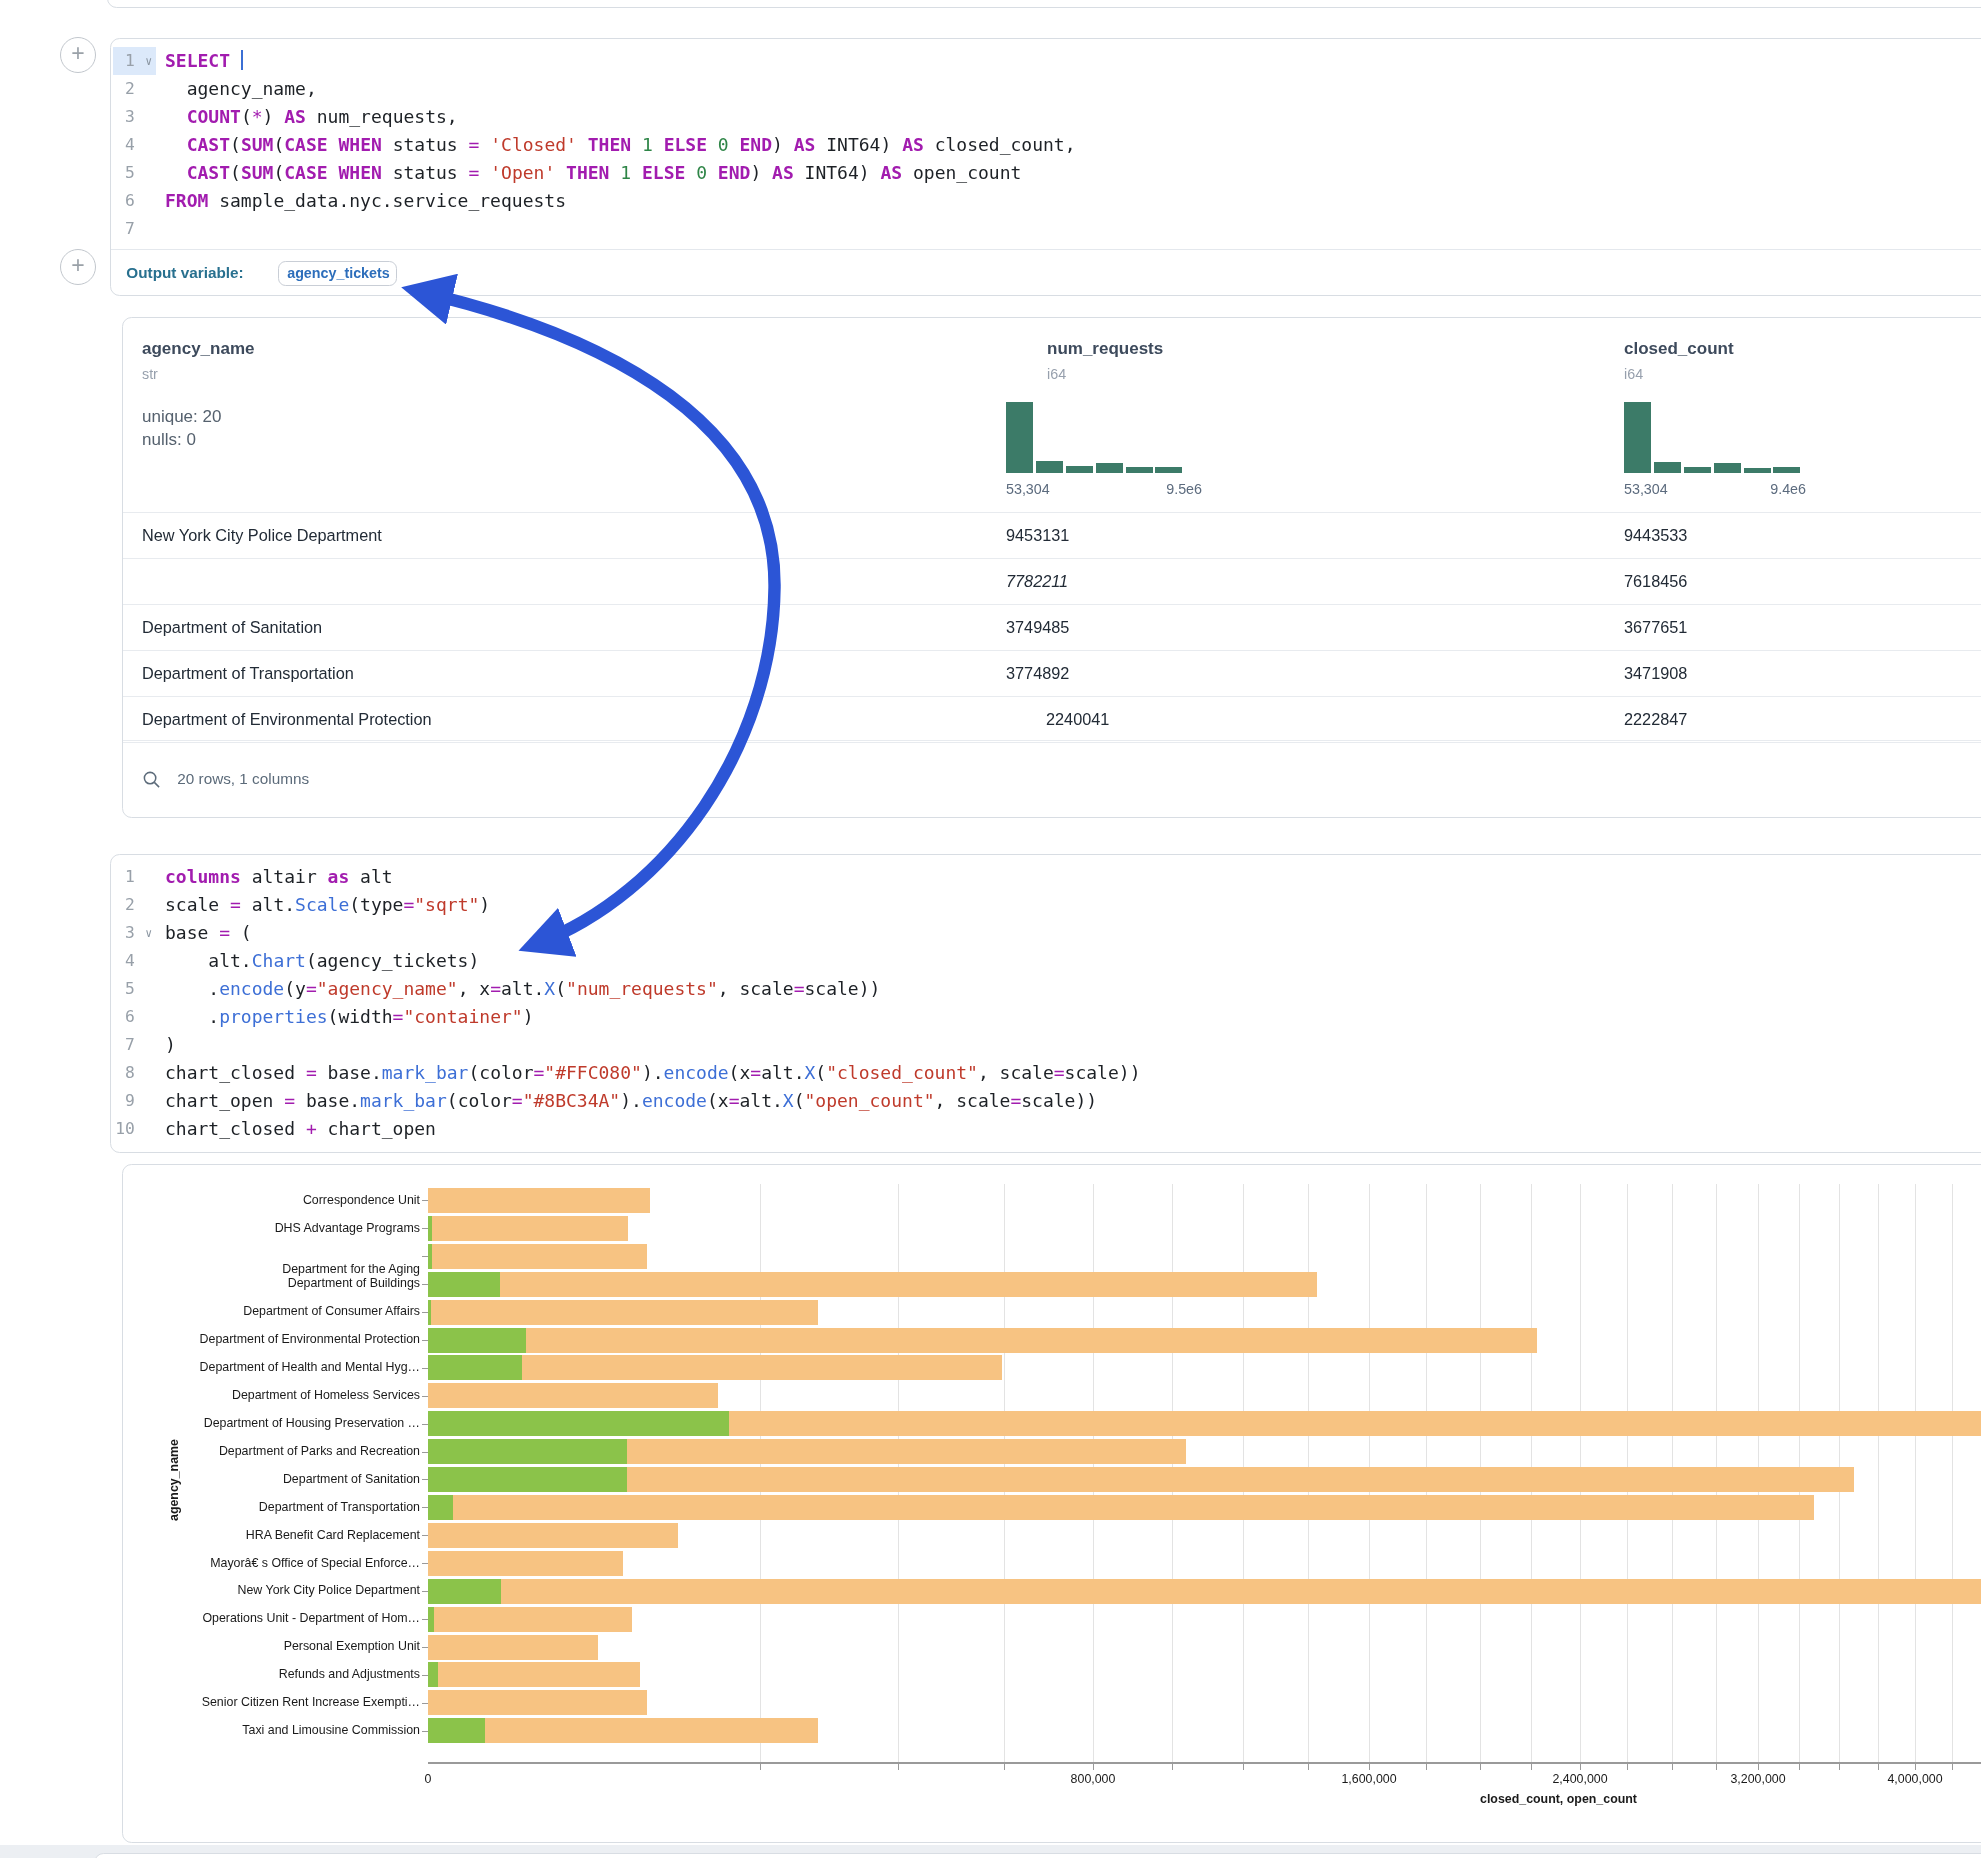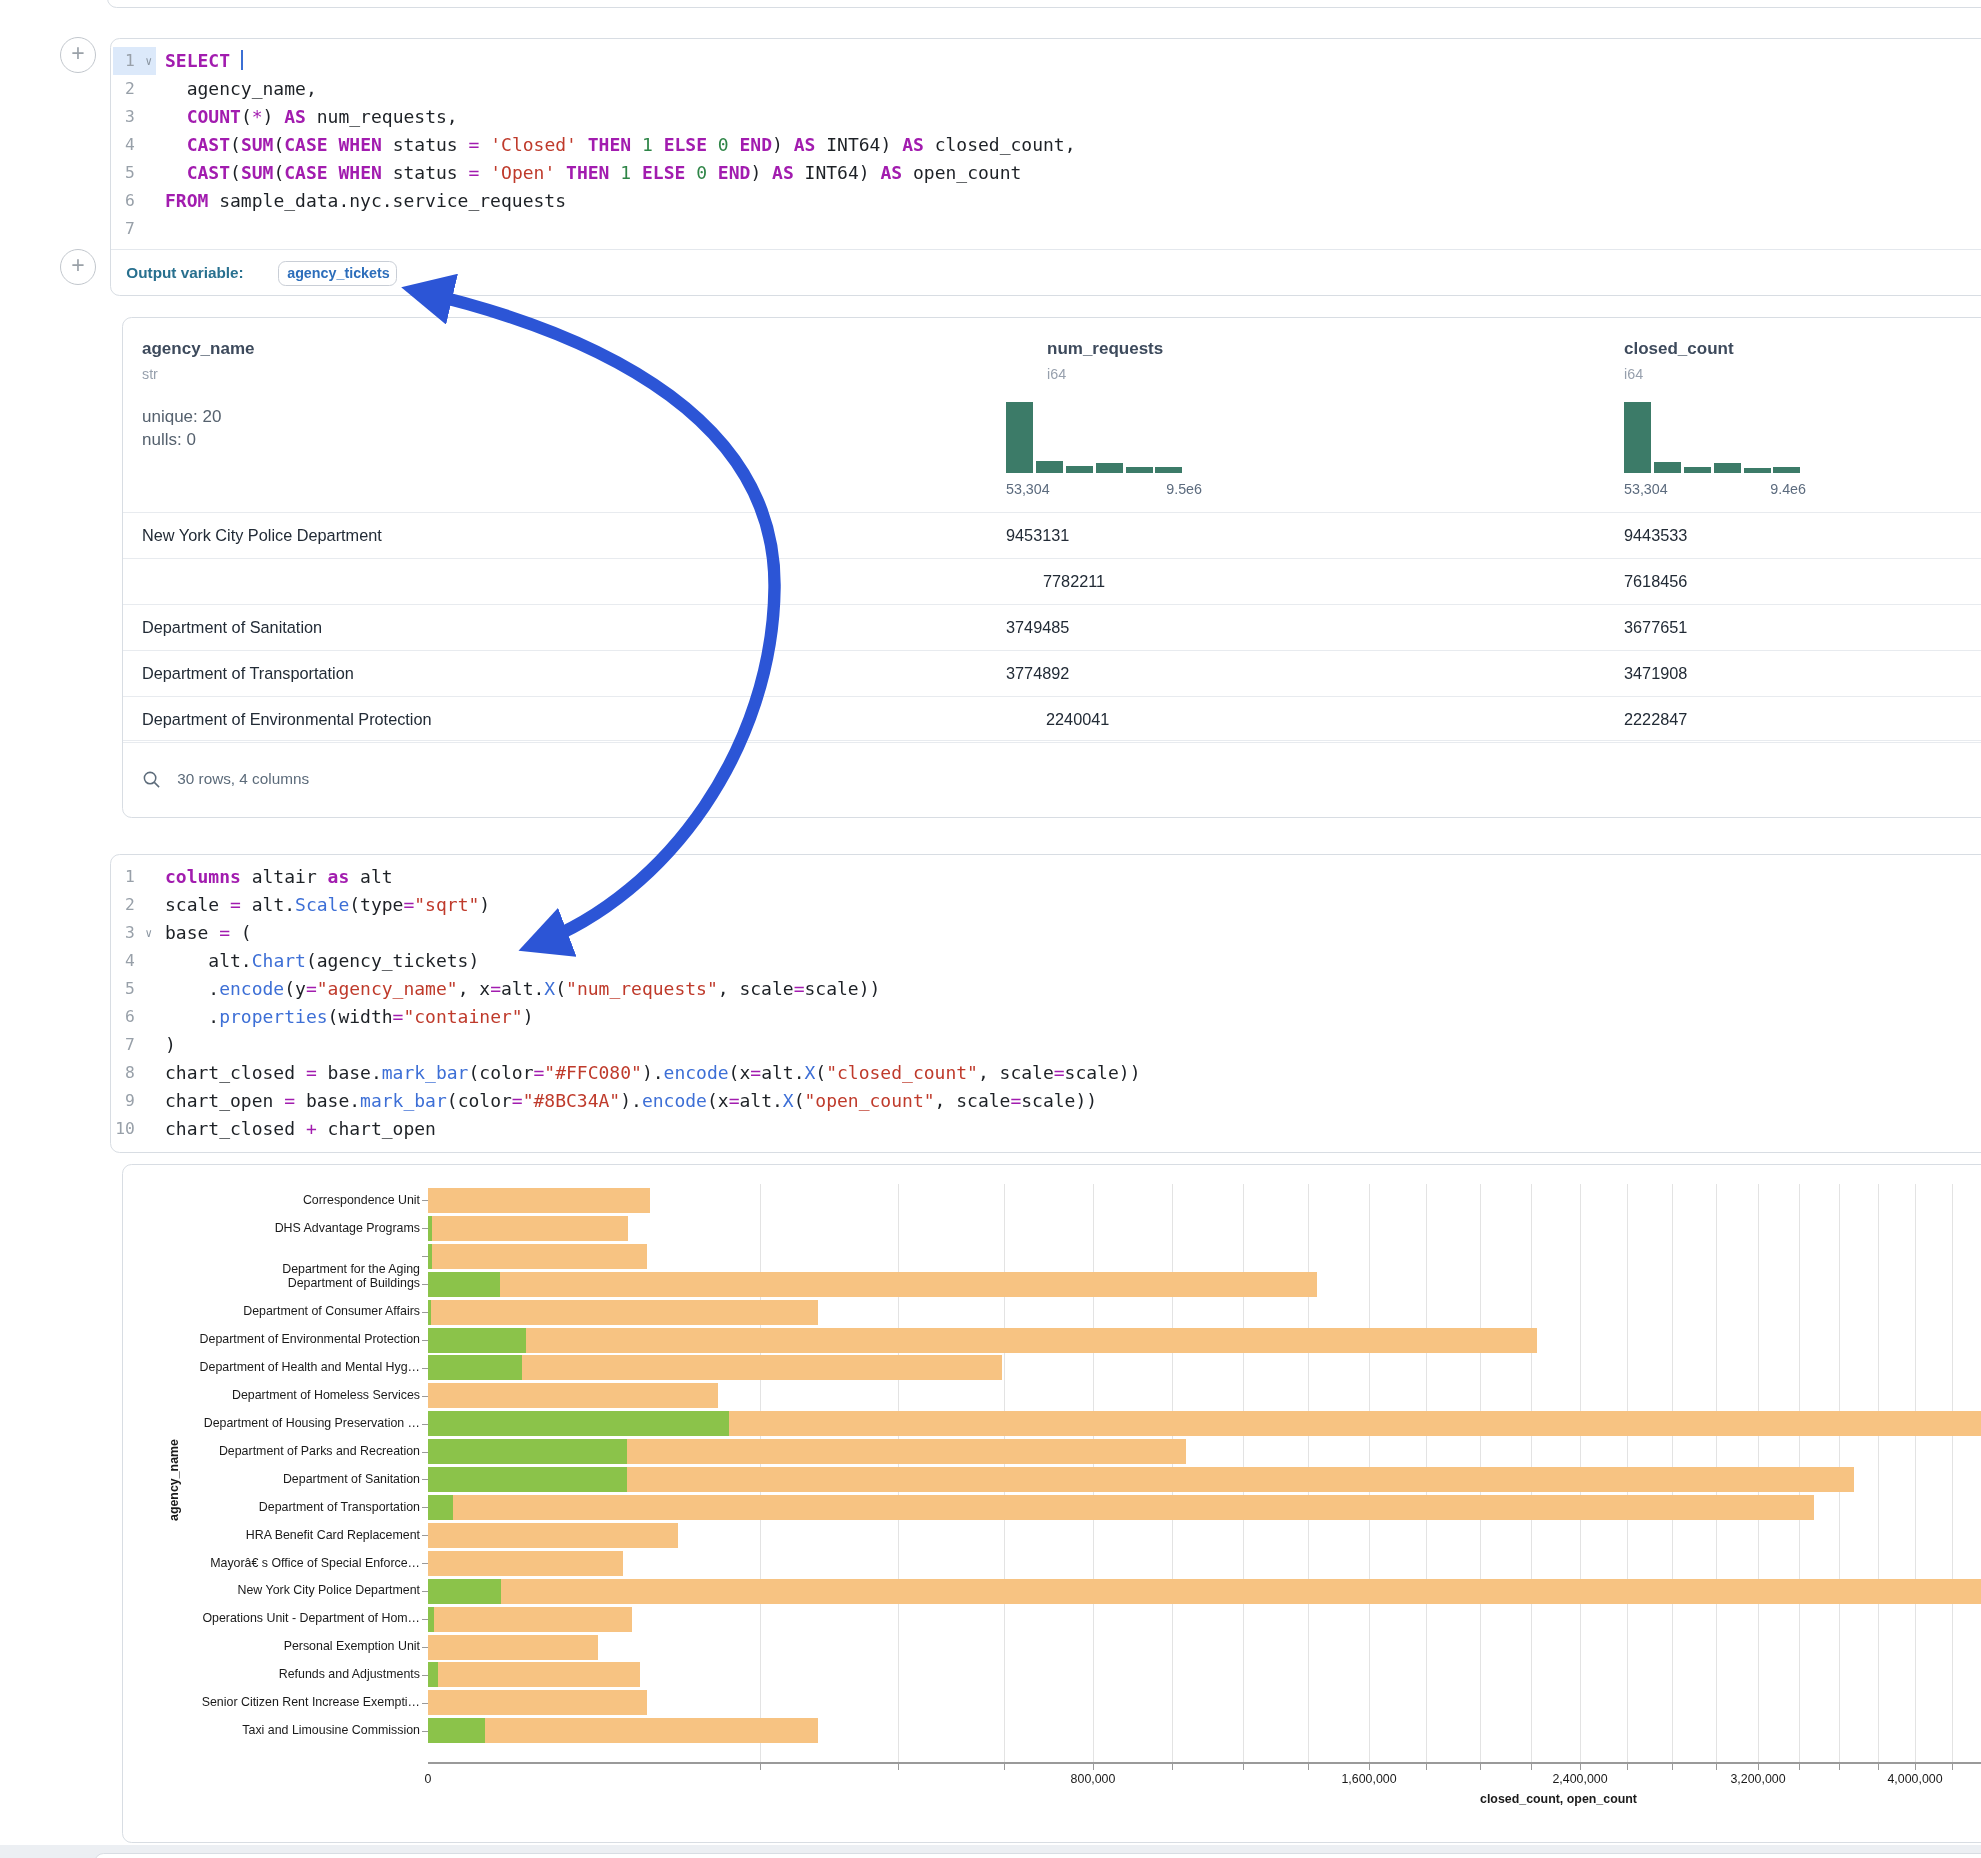--- a/index.html
+++ b/index.html
@@ -125,21 +125,21 @@
       <span>9.4e6</span>
     </div>
 
     <div id="table-rows" style="position: absolute; left: 0px; right: 0px; top: 194px; border-bottom: 1px solid rgb(232, 235, 239);">
         <div class="trow">
           <div class="cell" style="left: 19px;">New York City Police Department</div>
           <div class="cell" style="left: 883px;">9453131</div>
           <div class="cell" style="left: 1501px;">9443533</div>
         </div>
         <div class="trow">
-          <div class="cell" style="left: 920px;">7782211</div>
+          <div class="cell" style="left: 883px; font-style: italic;">7782211</div>
           <div class="cell" style="left: 1501px;">7618456</div>
         </div>
         <div class="trow">
           <div class="cell" style="left: 19px;">Department of Sanitation</div>
           <div class="cell" style="left: 883px;">3749485</div>
           <div class="cell" style="left: 1501px;">3677651</div>
         </div>
         <div class="trow">
           <div class="cell" style="left: 19px;">Department of Transportation</div>
           <div class="cell" style="left: 883px;">3774892</div>
@@ -150,21 +150,21 @@
           <div class="cell" style="left: 883px; margin-left: 40px;">2240041</div>
           <div class="cell" style="left: 1501px;">2222847</div>
         </div>
       </div>
 
     <div class="tfooter">
       <svg width="19" height="19" viewBox="0 0 20 20" style="margin-right:16.3px;">
         <circle cx="8.5" cy="8.5" r="6" fill="none" stroke="#5C6B7A" stroke-width="1.6"></circle>
         <line x1="13" y1="13" x2="18" y2="18" stroke="#5C6B7A" stroke-width="1.6"></line>
       </svg>
-      <span>30 rows, 4 columns</span>
+      <span>20 rows, 1 columns</span>
     </div>
   </div>
 
   <div class="card" style="left:110px;top:854px;right:-9.6px;height:299px;">
     <div class="code-area" id="py-code">
         <div class="code-line"><div class="gutter">1</div><div class="code-text"><span class="tk">columns</span><span> altair </span><span class="tk">as</span><span> alt</span></div></div>
         <div class="code-line"><div class="gutter">2</div><div class="code-text"><span>scale </span><span class="to">=</span><span> alt.</span><span class="tf">Scale</span><span>(type</span><span class="to">=</span><span class="ts">"sqrt"</span><span>)</span></div></div>
         <div class="code-line"><div class="gutter">3<span class="caret">∨</span></div><div class="code-text"><span>base </span><span class="to">=</span><span> (</span></div></div>
         <div class="code-line"><div class="gutter">4</div><div class="code-text"><span>    alt.</span><span class="tf">Chart</span><span>(agency_tickets)</span></div></div>
         <div class="code-line"><div class="gutter">5</div><div class="code-text"><span>    .</span><span class="tf">encode</span><span>(y</span><span class="to">=</span><span class="ts">"agency_name"</span><span>, x</span><span class="to">=</span><span>alt.</span><span class="tf">X</span><span>(</span><span class="ts">"num_requests"</span><span>, scale</span><span class="to">=</span><span>scale))</span></div></div>

